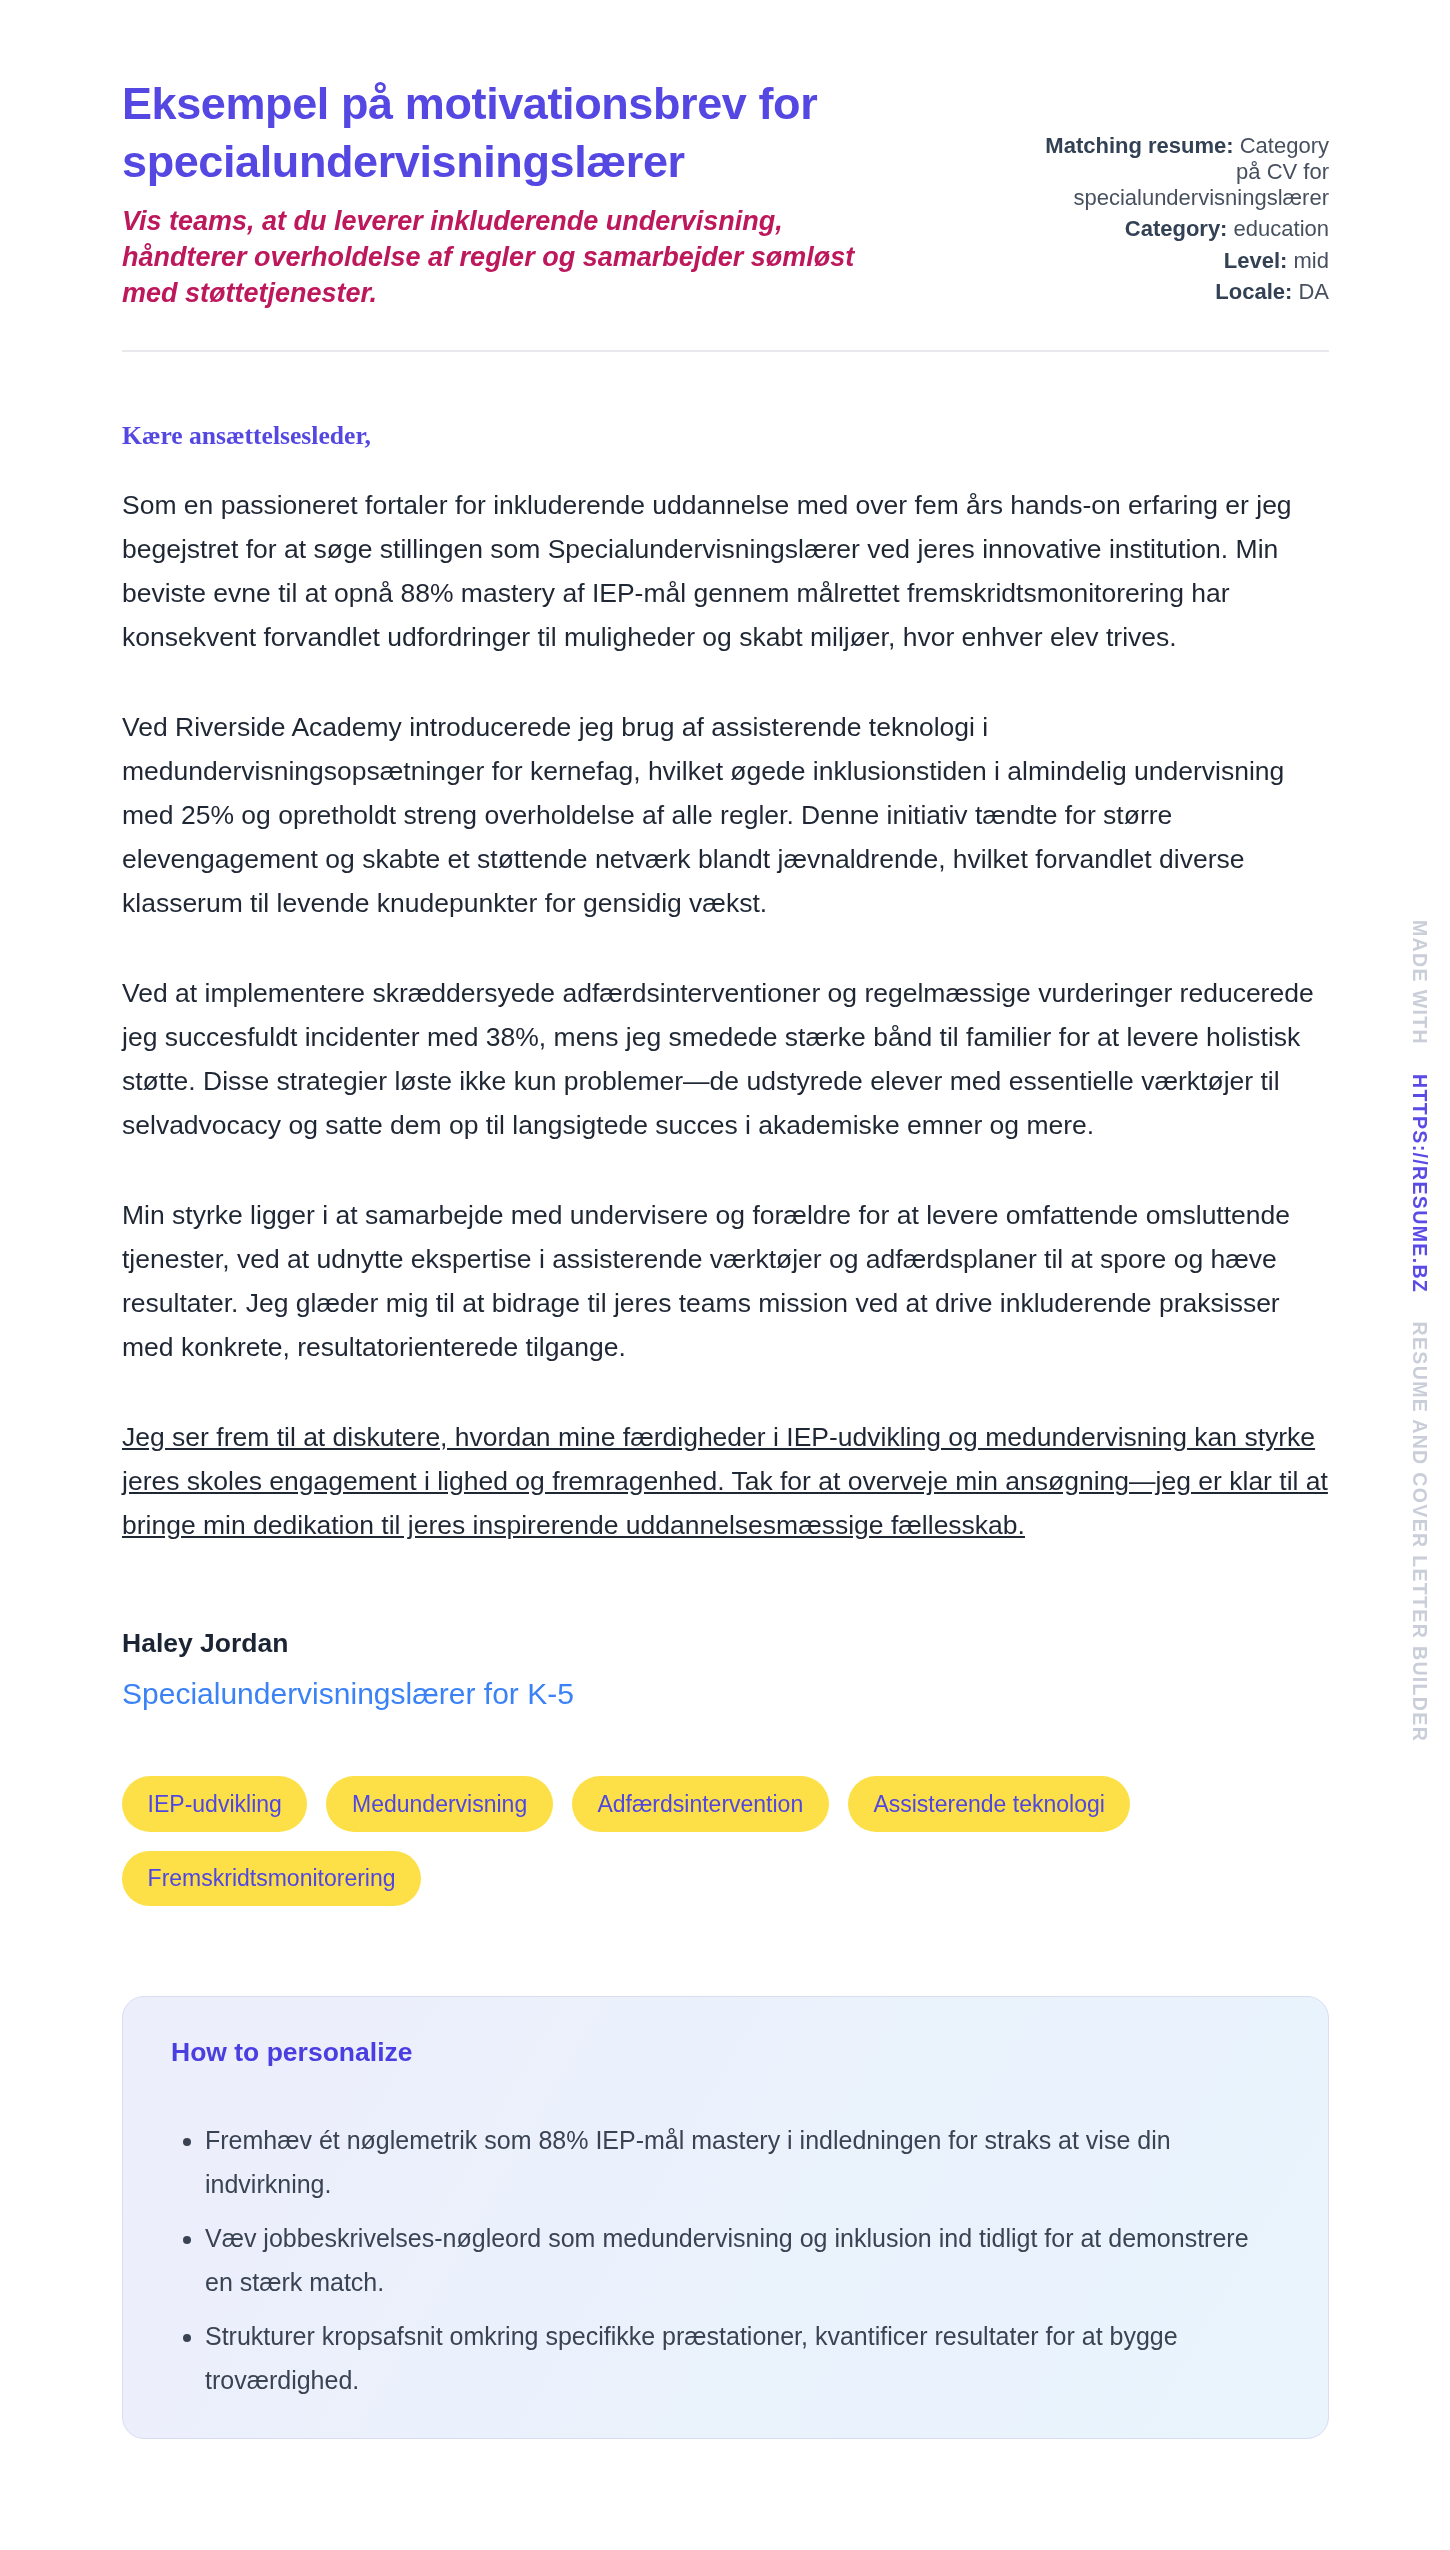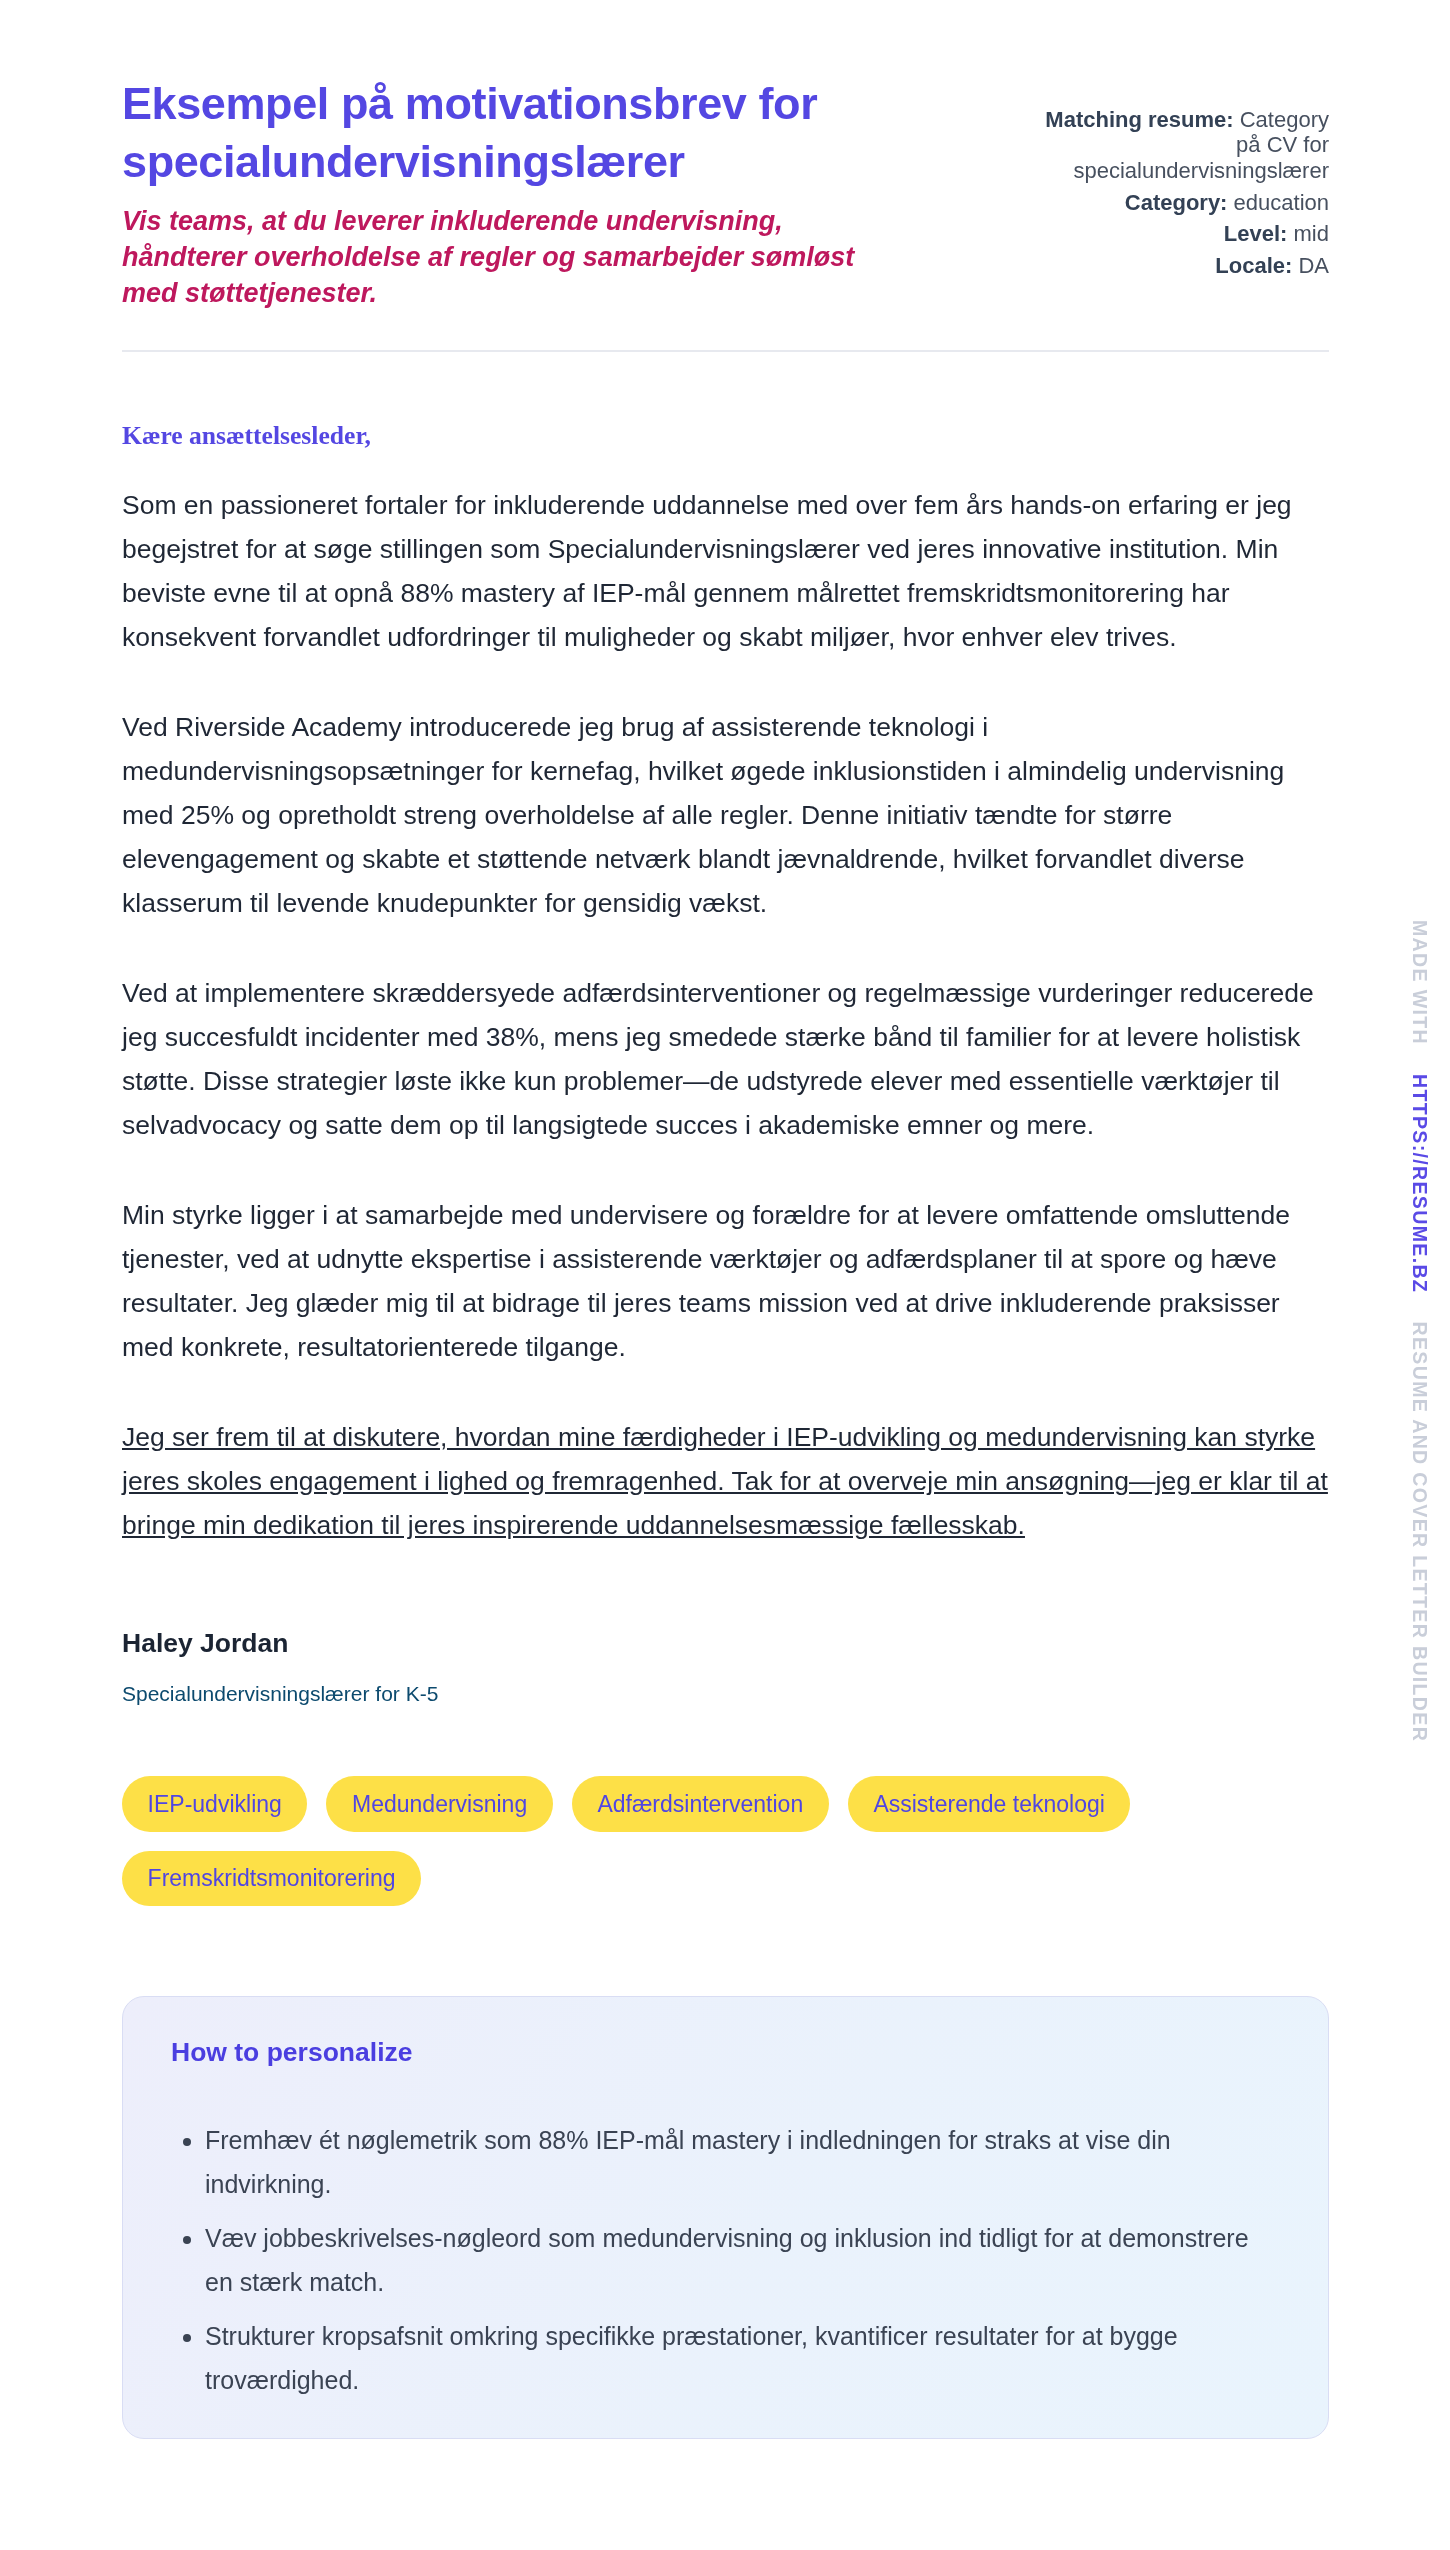--- a/index.html
+++ b/index.html
@@ -16,21 +16,21 @@
 
   .container {
     position: absolute;
     left: 122px;
     top: 0;
     width: 1207px;
     padding-top: 75px;
   }
 
   
-  .header { display: flex; justify-content: space-between; align-items: center; }
+  .header { display: flex; justify-content: space-between; align-items: flex-end; }
   .header-left { width: 836px; }
 
   .title {
     font-size: 45px;
     line-height: 58px;
     font-weight: 800;
     letter-spacing: -0.4px;
     color: #5447e2;
     max-width: 819px;
     margin-bottom: 12px;
@@ -84,23 +84,23 @@
 
   .sig-name {
     margin-top: 79px;
     font-size: 26.5px;
     line-height: 34px;
     font-weight: 700;
     color: #1b2433;
   }
   .sig-role {
     margin-top: 17px;
-    font-size: 21px;
+    font-size: 30px;
     line-height: 34px;
-    color: #0c4a6e;
+    color: #3b82f6;
   }
 
   
   .tags {
     margin-top: 65px;
     display: flex;
     flex-wrap: wrap;
     gap: 19px;
     max-width: 1075px;
   }

